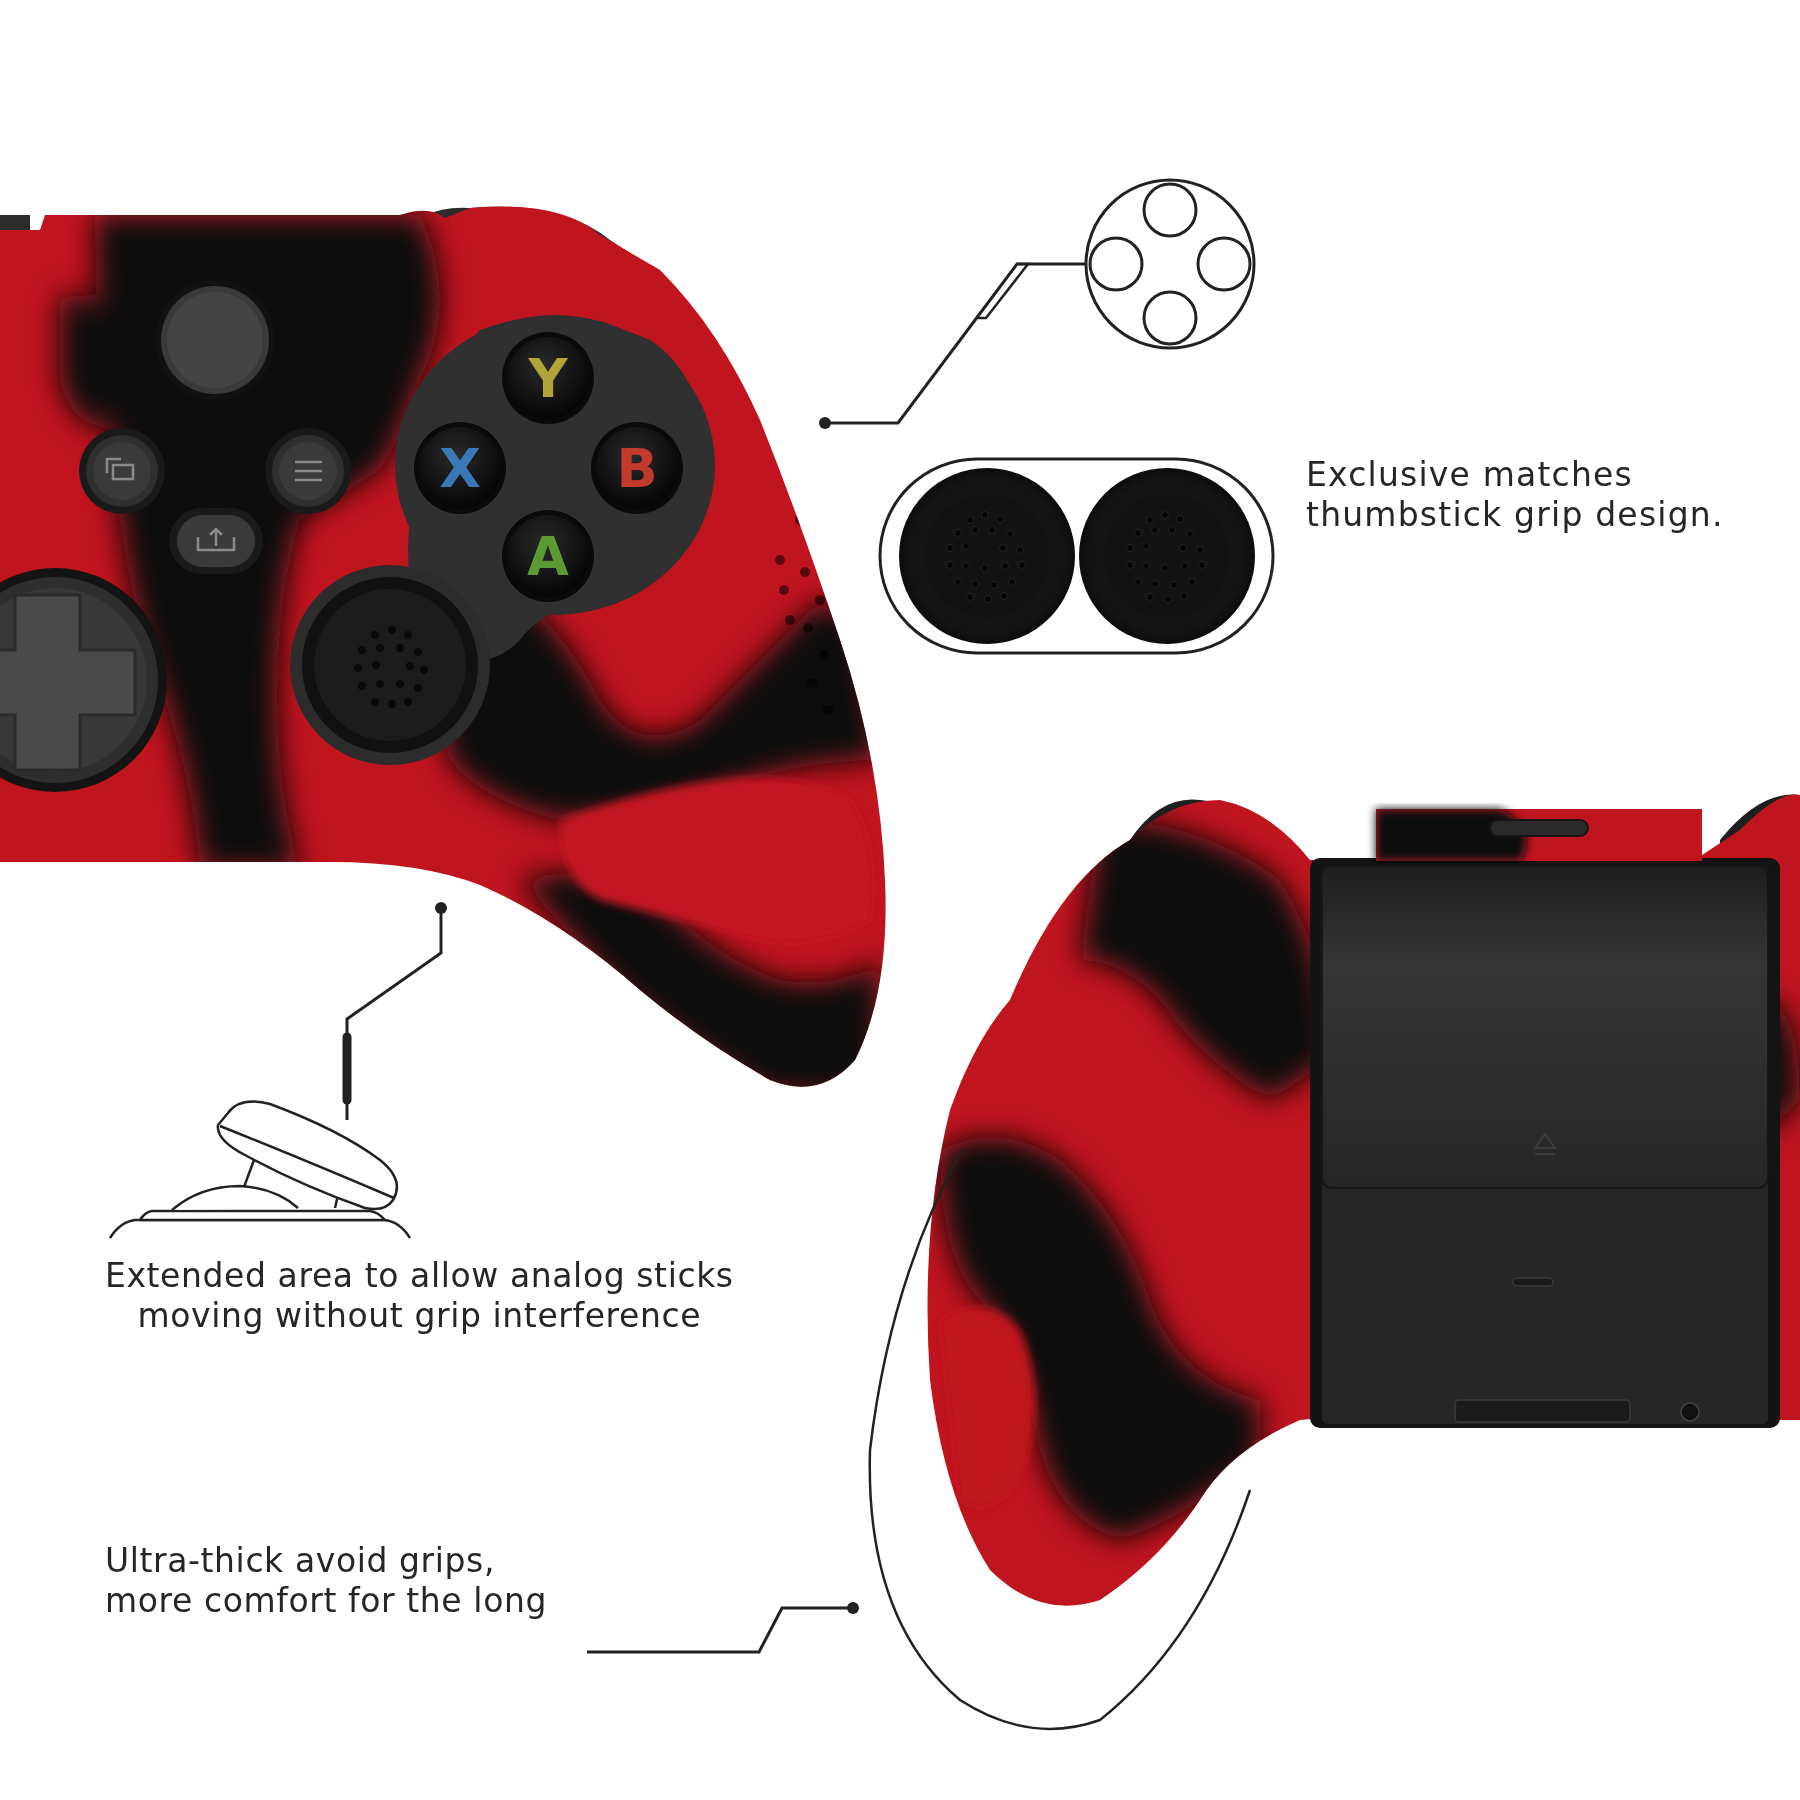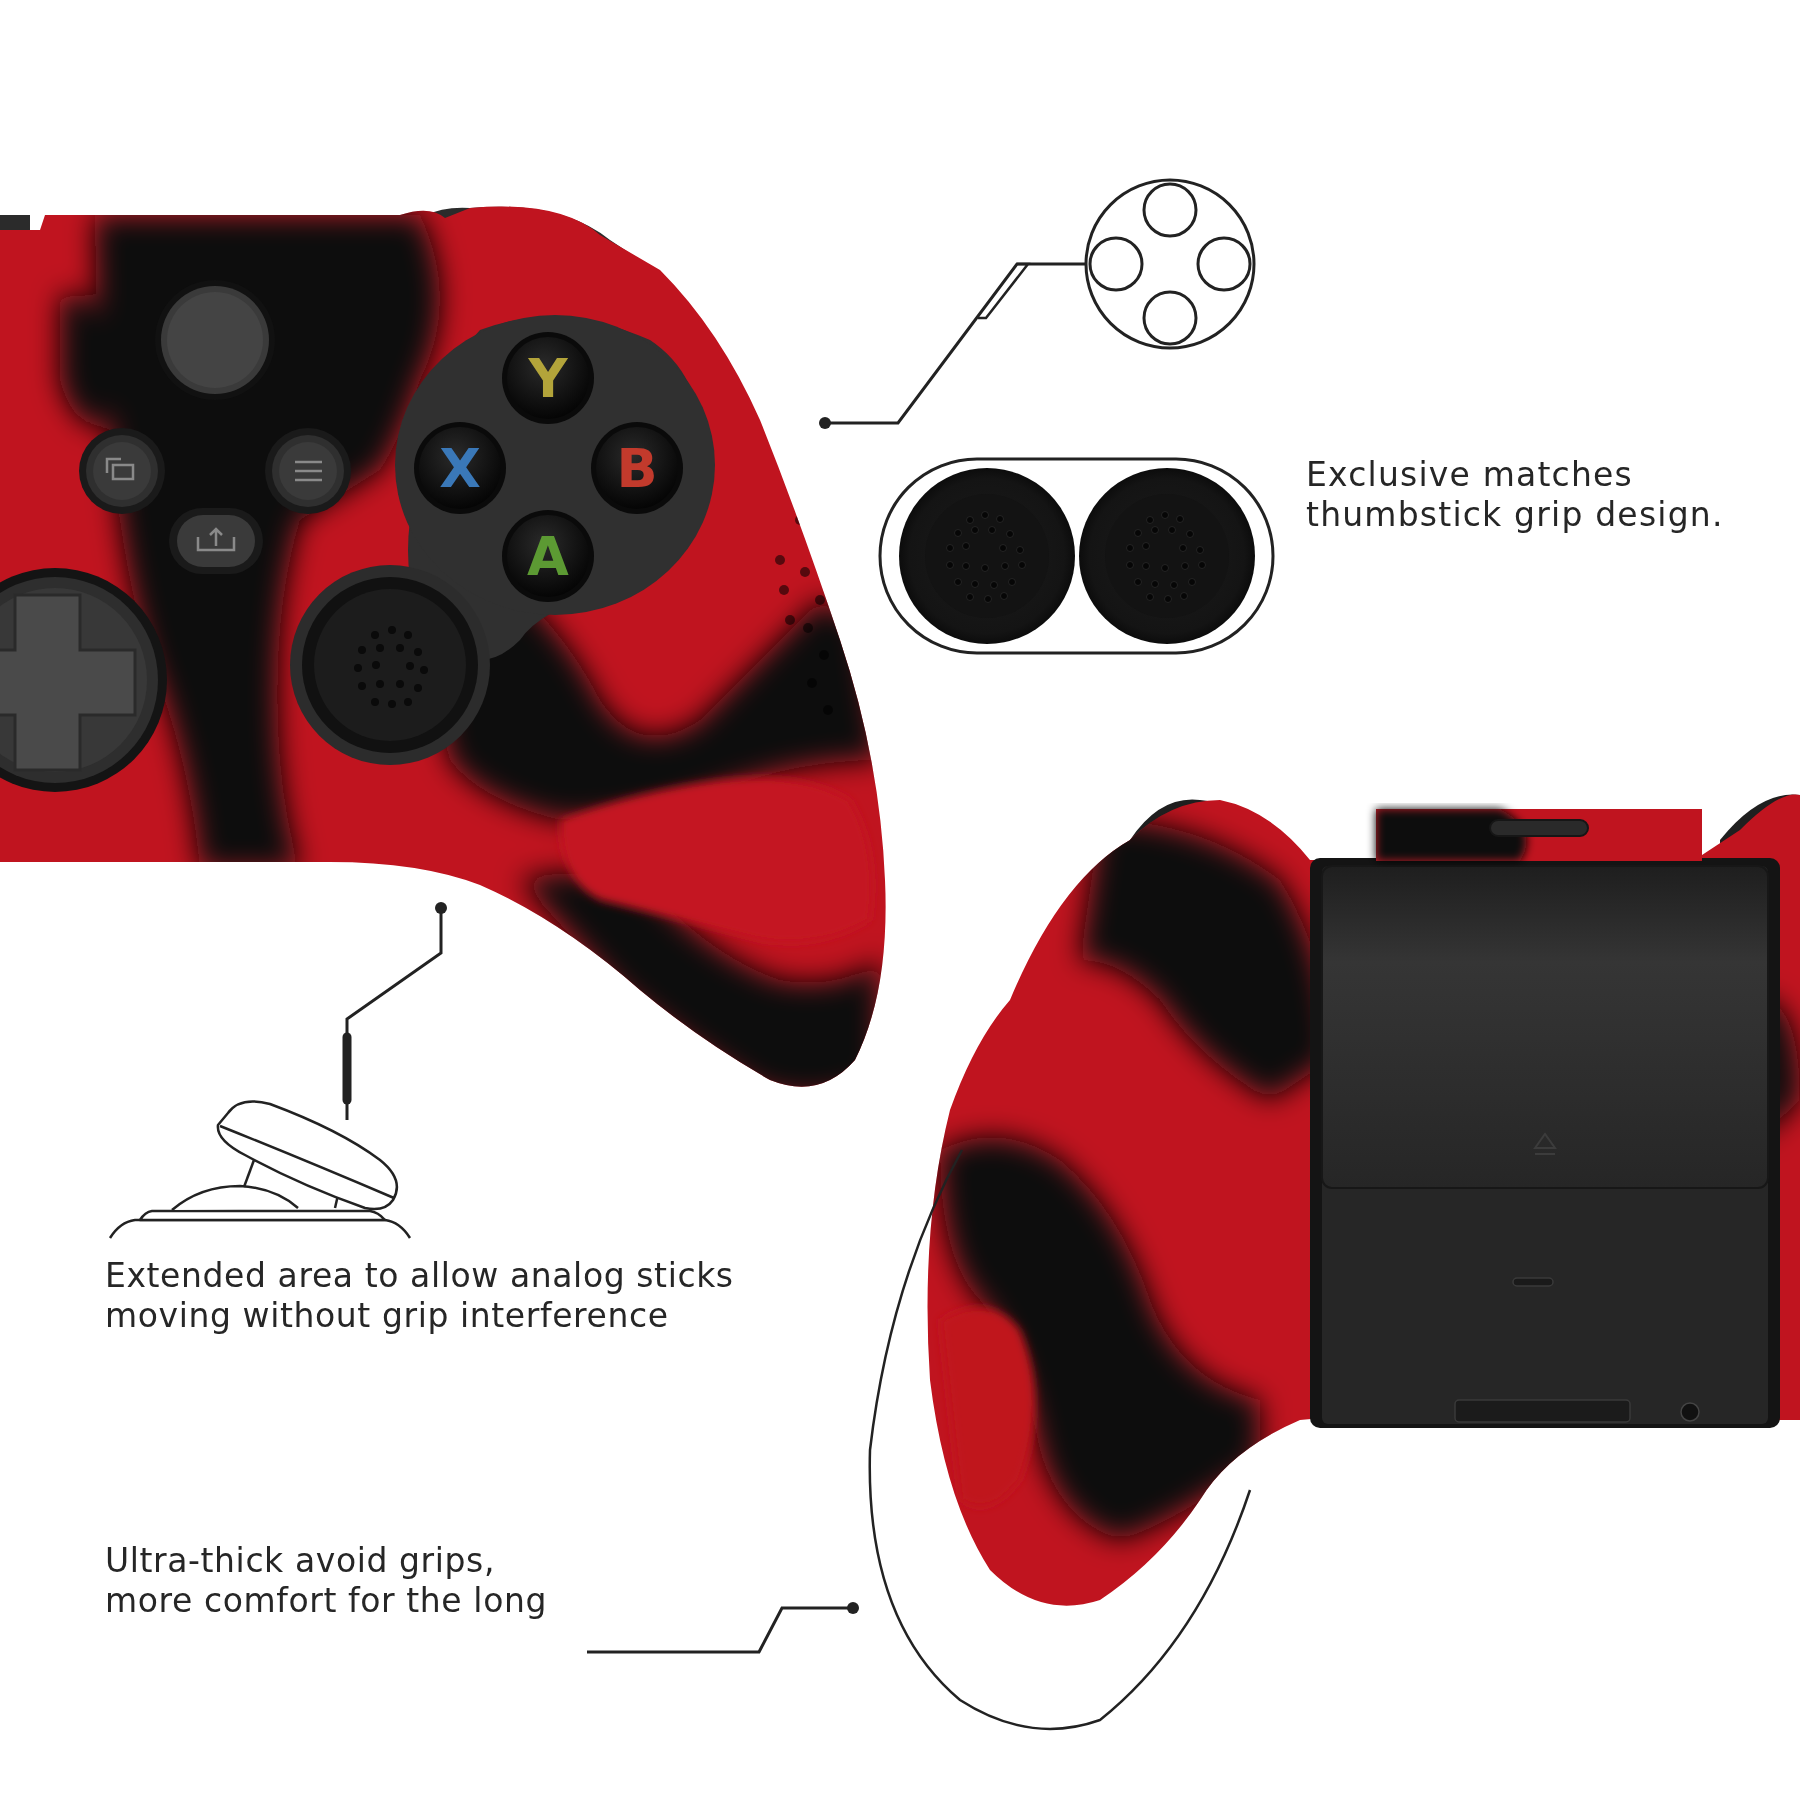--- a/index.html
+++ b/index.html
@@ -2,21 +2,21 @@
 <html><head>
 <meta charset="utf-8">
 <style>
   html, body { margin: 0; padding: 0; background: #ffffff; }
   #stage { position: relative; width: 1800px; height: 1800px; overflow: hidden; background: #ffffff; font-family: "DejaVu Sans", sans-serif; }
   svg.art { position: absolute; left: 0; top: 0; width: 1800px; height: 1800px; }
   .caption { position: absolute; color: #262626; font-family: "DejaVu Sans", sans-serif; font-size: 33px; line-height: 40px; letter-spacing: 1.2px; white-space: nowrap; }
   .caption span { display: block; }
   #cap-buttons { left: 1287px; top: 219px; }
   #cap-thumb { left: 1294px; top: 455px; margin-left: 12px; }
-  #cap-analog { left: 105px; top: 1256px; letter-spacing: 0.6px; }
+  #cap-analog { left: 105px; top: 1256px; letter-spacing: 0.6px; text-align: center; }
   #cap-palm { left: 105px; top: 1541px; letter-spacing: 0.6px; }
   .face-letter { font-family: "DejaVu Sans", sans-serif; font-weight: bold; font-size: 54px; }
 </style>
 </head>
 <body>
 
 <div id="stage">
 
   <svg class="art" viewBox="0 0 1800 1800" xmlns="http://www.w3.org/2000/svg">
     <defs>

